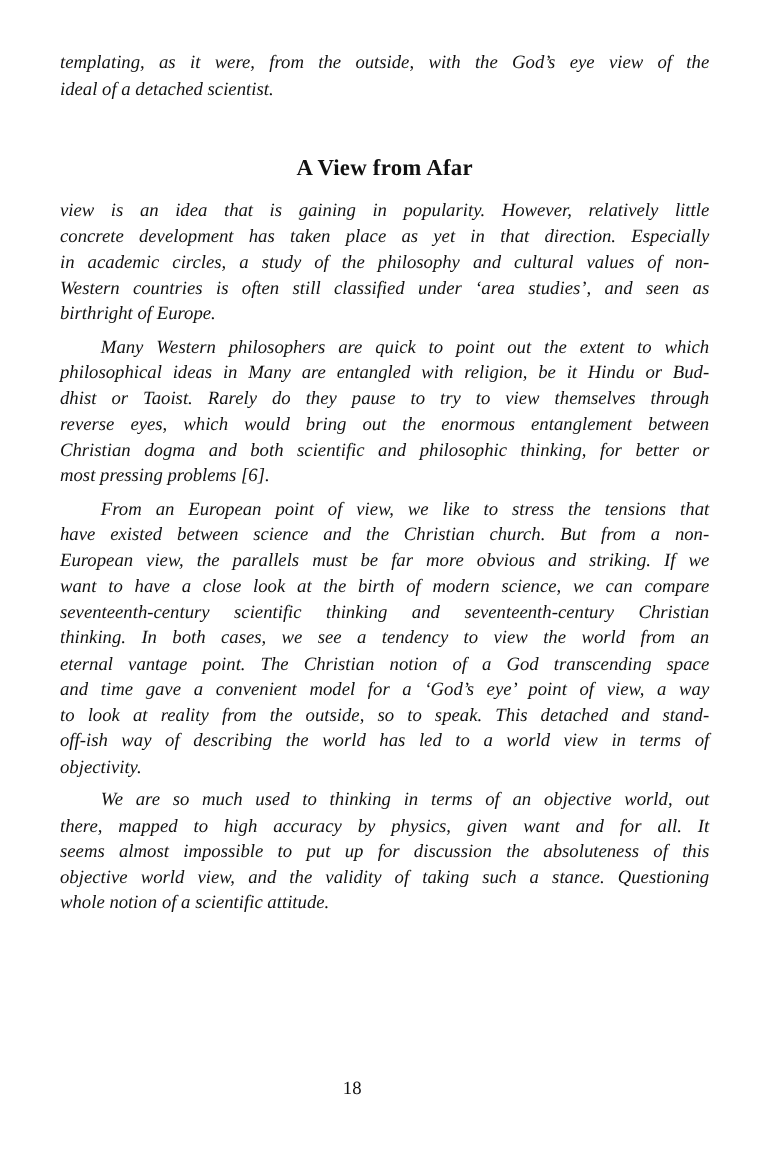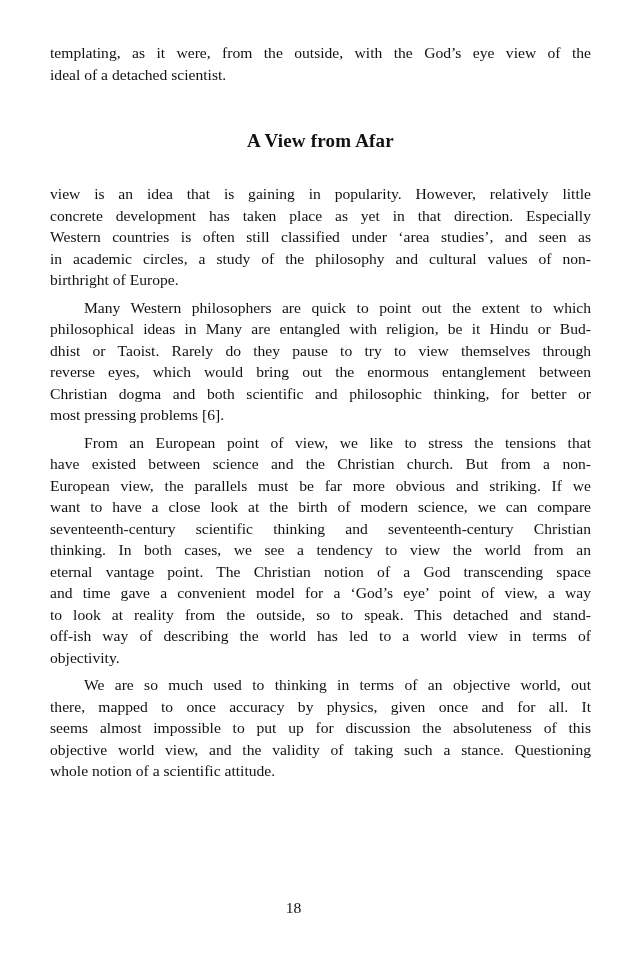--- a/index.html
+++ b/index.html
@@ -31,29 +31,30 @@
       text-align-last: justify;
     }
     .line.last {
       text-align-last: left;
     }
     .indent {
       padding-left: 34px;
     }
     .para {
       margin-bottom: 6px;
+      font-style: italic;
     }
     .heading {
       text-align: center;
       font-family: "Liberation Serif", "DejaVu Serif", serif;
       font-weight: bold;
       font-size: 19px;
       line-height: 24px;
       margin-top: 44px;
-      margin-bottom: 30px;
+      margin-bottom: 12px;
       letter-spacing: 0.2px;
     }
     .page-number {
       position: absolute;
       left: 0;
       width: 587px;
       top: 898px;
       text-align: center;
       font-size: 15.6px;
       line-height: 20px;
@@ -67,22 +68,22 @@
   <div class="para">
     <span class="line">templating, as it were, from the outside, with the God’s eye view of the</span>
     <span class="line last">ideal of a detached scientist.</span>
   </div>
 
   <div class="heading">A View from Afar</div>
 
   <div class="para">
     <span class="line">view is an idea that is gaining in popularity.  However, relatively little</span>
     <span class="line">concrete development has taken place as yet in that direction. Especially</span>
+    <span class="line">in academic circles, a study of the philosophy and cultural values of non-</span>
     <span class="line">Western countries is often still classified under ‘area studies’, and seen as</span>
-    <span class="line">in academic circles, a study of the philosophy and cultural values of non-</span>
     <span class="line last">birthright of Europe.</span>
   </div>
 
   <div class="para">
     <span class="line indent">Many Western philosophers are quick to point out the extent to which</span>
     <span class="line">philosophical ideas in Many are entangled with religion, be it Hindu or Bud-</span>
     <span class="line">dhist or Taoist.  Rarely do they pause to try to view themselves through</span>
     <span class="line">reverse eyes, which would bring out the enormous entanglement between</span>
     <span class="line">Christian dogma and both scientific and philosophic thinking, for better or</span>
     <span class="line last">most pressing problems [6].</span>
@@ -97,21 +98,21 @@
     <span class="line">thinking.  In both cases, we see a tendency to view the world from an</span>
     <span class="line">eternal vantage point.  The Christian notion of a God transcending space</span>
     <span class="line">and time gave a convenient model for a ‘God’s eye’ point of view, a way</span>
     <span class="line">to look at reality from the outside, so to speak.  This detached and stand-</span>
     <span class="line">off-ish way of describing the world has led to a world view in terms of</span>
     <span class="line last">objectivity.</span>
   </div>
 
   <div class="para">
     <span class="line indent">We are so much used to thinking in terms of an objective world, out</span>
-    <span class="line">there, mapped to once accuracy by physics, given once and for all.  It</span>
+    <span class="line">there, mapped to high accuracy by physics, given want and for all.  It</span>
     <span class="line">seems almost impossible to put up for discussion the absoluteness of this</span>
     <span class="line">objective world view, and the validity of taking such a stance.  Questioning</span>
     <span class="line last">whole notion of a scientific attitude.</span>
   </div>
 
 </div>
 
 <div class="page-number">18</div>
 
 </body></html>

